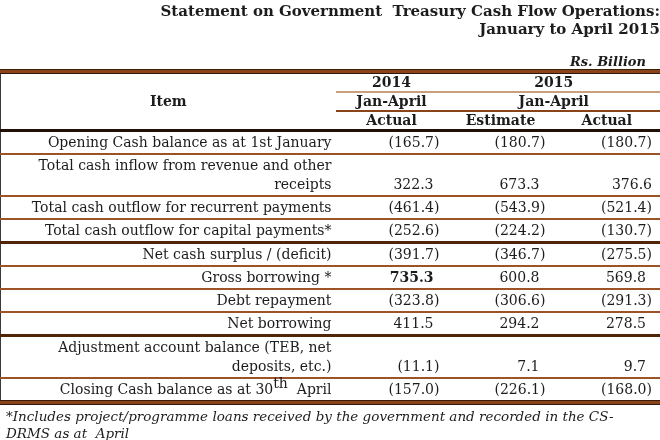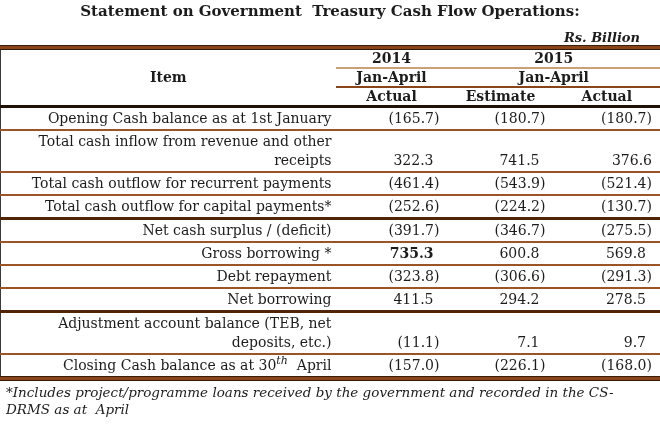--- a/index.html
+++ b/index.html
@@ -8,25 +8,25 @@
     --dark:#2b1507;
     --ink:#1c1c1c;
   }
   *{box-sizing:border-box;}
   html,body{margin:0;padding:0;background:#fff;}
   .page{
     width:660px;height:440px;background:#ffffff;color:var(--ink);
     font-family:"DejaVu Serif","Liberation Serif",serif;
     overflow:hidden;position:relative;
   }
-  .title-block{text-align:center;padding-top:2px;}
+  .title-block{text-align:right;padding-top:2px;}
   .title-line{font-weight:bold;font-size:15px;line-height:18px;white-space:pre-wrap;}
   .unit-label{
     text-align:right;font-style:italic;font-weight:bold;
-    font-size:13px;line-height:15px;padding-right:20px;margin-top:10px;
+    font-size:13px;line-height:15px;padding-right:14px;margin-top:16px;
   }
   .rule-thick{
     height:5px;width:660px;
     background:linear-gradient(to bottom,#3b1d09 0 1px,var(--brown) 1px 4px,#30180a 4px 5px);
   }
   table.cashflow{
     width:660px;border-collapse:collapse;table-layout:fixed;
     border-left:1px solid #3a3a3a;border-right:1px solid #3a3a3a;
     font-size:14px;
   }
@@ -39,34 +39,35 @@
   th.u-brown{border-bottom:2px solid var(--brown);}
   th.u-dark{border-bottom:3px solid #201008;}
   tbody td{
     padding:1px 0;line-height:19px;vertical-align:bottom;
     border-top:2px solid #9c5327;
   }
   tbody tr.first td{border-top:none;}
   tbody tr.thick-top td{border-top:3px solid #4f2407;}
   td.item{padding-left:8px;padding-right:4px;text-align:right;}
   td.num{text-align:right;padding-right:8px;}
-  sup.ord{font-size:11px;line-height:0;vertical-align:super;font-style:italic;}
+  sup.ord{font-size:14px;line-height:0;vertical-align:super;}
   .pre{white-space:pre-wrap;}
   .footnotes{
     padding:3px 8px 0 6px;font-style:italic;font-size:13.5px;line-height:17px;
   }
   .footnotes .fn{margin-bottom:1px;white-space:pre-wrap;}
 </style>
 </head>
 <body>
 
 <div class="page">
 
   <div class="title-block">
     <div class="title-line pre">Statement on Government  Treasury Cash Flow Operations:</div>
+    <div class="title-line">January to April 2015</div>
   </div>
 
   <div class="unit-label">Rs. Billion</div>
 
   <div class="rule-thick"></div>
 
   <table class="cashflow">
     <colgroup>
       <col style="width:335px">
         <col style="width:112px">
@@ -92,21 +93,21 @@
     <tbody>
       <tr class="first">
         <td class="item">Opening Cash balance as at 1st January</td>
         <td class="num">(165.7)</td>
         <td class="num">(180.7)</td>
         <td class="num">(180.7)</td>
       </tr>
       <tr>
         <td class="item">Total cash inflow from revenue and other receipts</td>
         <td class="num" style="padding-right: 14px;">322.3</td>
-        <td class="num" style="padding-right: 14px;">741.5</td>
+        <td class="num" style="padding-right: 14px;">673.3</td>
         <td class="num" style="">376.6</td>
       </tr>
       <tr>
         <td class="item">Total cash outflow for recurrent payments</td>
         <td class="num">(461.4)</td>
         <td class="num">(543.9)</td>
         <td class="num">(521.4)</td>
       </tr>
       <tr>
         <td class="item">Total cash outflow for capital payments*</td>

